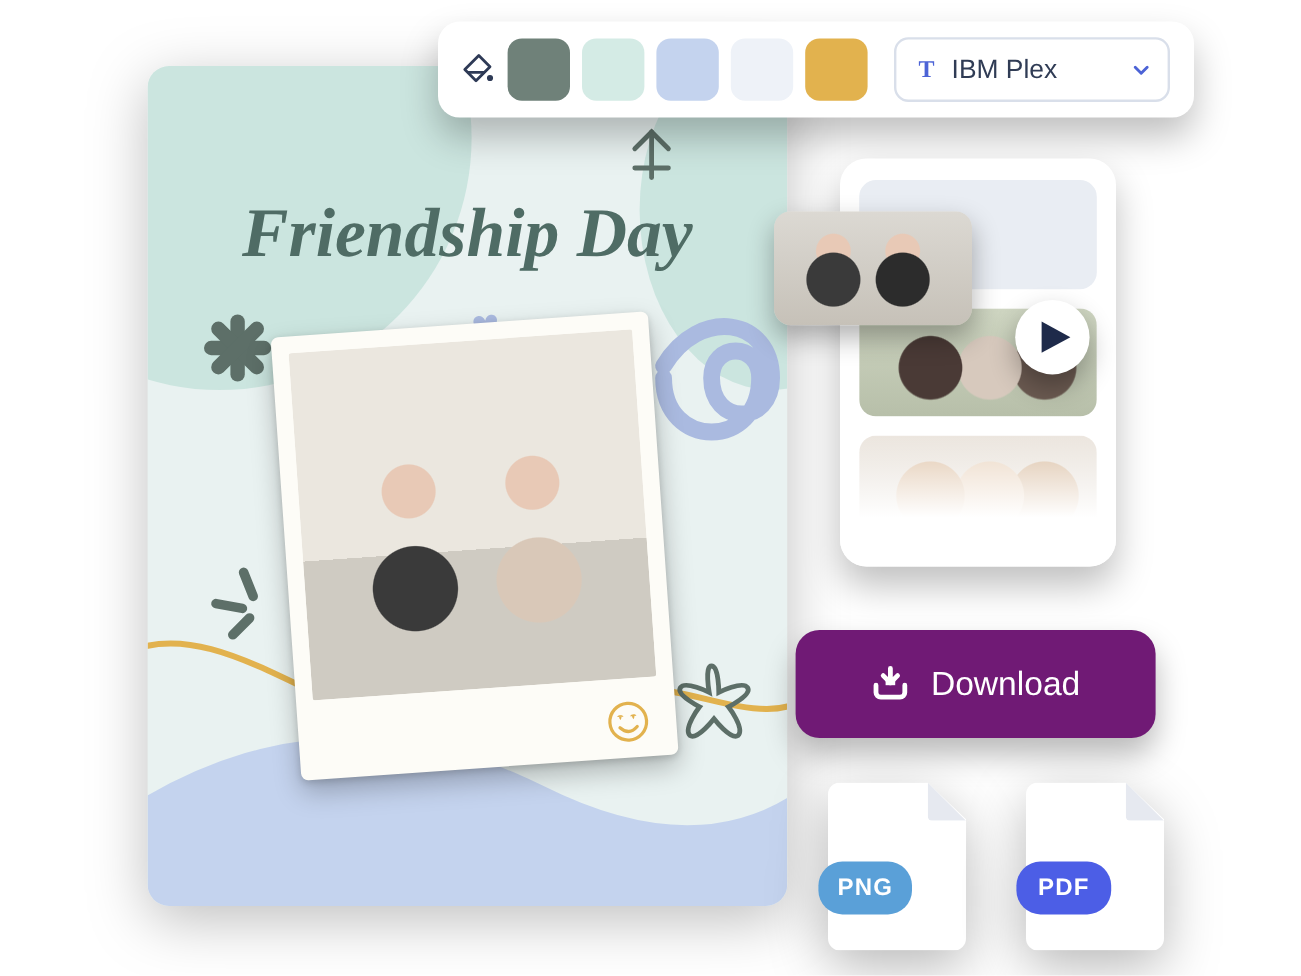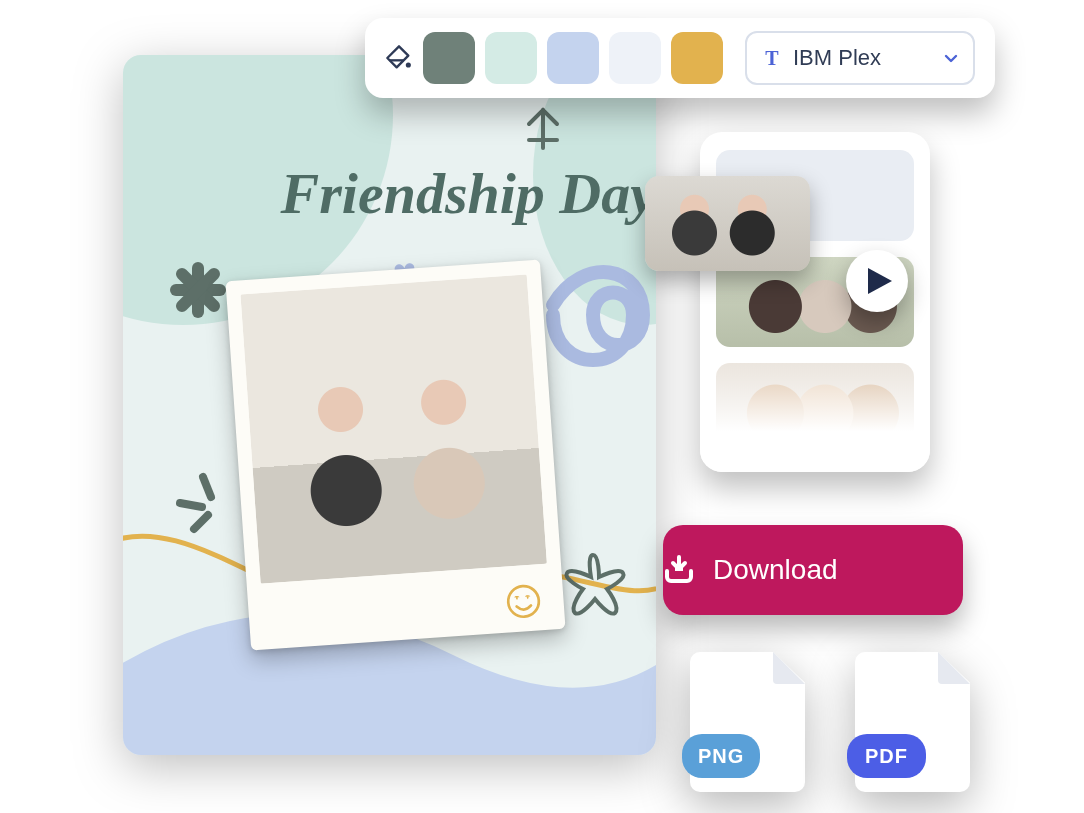--- a/index.html
+++ b/index.html
@@ -33,21 +33,21 @@
     letter-spacing: 22px;
     font-size: 22px;
     font-weight: 600;
     color: #d8a53e;
     padding-left: 22px; 
   }
   .card-title-script {
     position: absolute;
     left: 0; right: 0;
     top: 105px;
-    text-align: right;
+    text-align: center;
     font-family: "Brush Script MT", "Segoe Script", cursive;
     font-style: italic;
     font-size: 58px;
     color: #4f6c65;
     font-weight: 600;
   }
   .polaroid {
     position: absolute;
     left: 115px;
     top: 215px;
@@ -219,25 +219,26 @@
   }
   .play-btn svg { margin-left: 5px; }
 
   
   .download-btn {
     position: absolute;
     left: 663px;
     top: 525px;
     width: 300px;
     height: 90px;
-    background: #be185d;
+    background: #701a75;
     border-radius: 20px;
     box-shadow: 0 14px 26px rgba(0,0,0,.28);
     display: flex;
     align-items: center;
+    justify-content: center;
     gap: 18px;
     color: #fff;
     font-size: 28px;
     font-weight: 400;
     cursor: pointer;
   }
 
   
   .file-icon {
     position: absolute;
@@ -268,21 +269,20 @@
     top: 66px;
     height: 44px;
     padding: 0 16px;
     border-radius: 20px;
     color: #fff;
     font-weight: 700;
     font-size: 20px;
     display: flex;
     align-items: center;
     letter-spacing: 1px;
-    margin-top: 16px;
   }
   .file-icon.png .file-badge { background: #5aa0d8; }
   .file-icon.pdf .file-badge { background: #4c5ee6; padding: 0 18px; }
 
 </style>
 </head>
 <body>
 
 <div class="card">
   <svg class="bg" viewBox="0 0 533 700">

